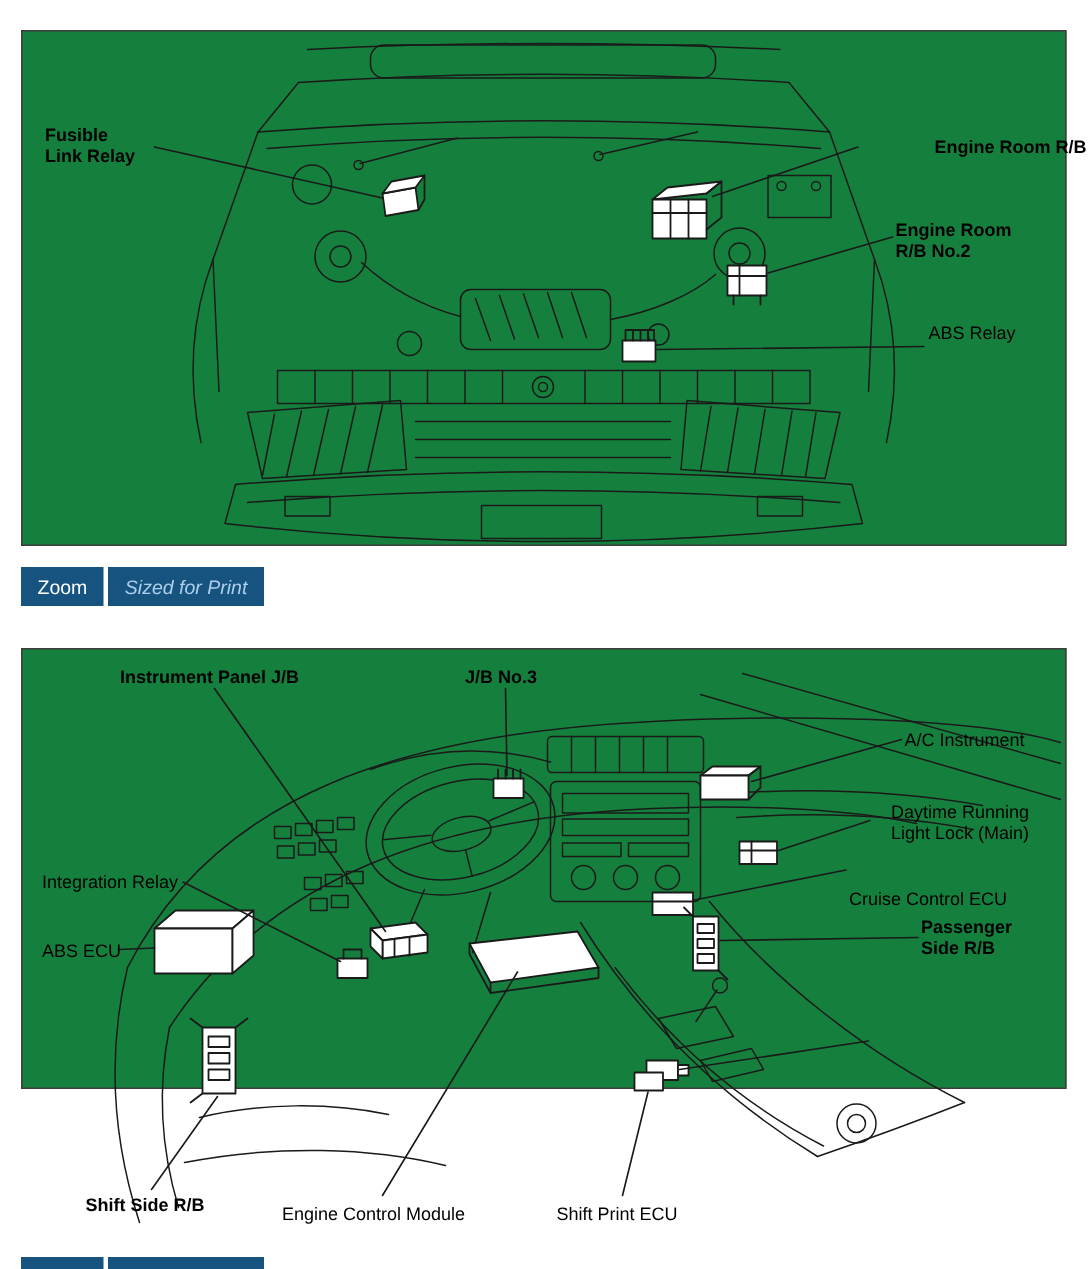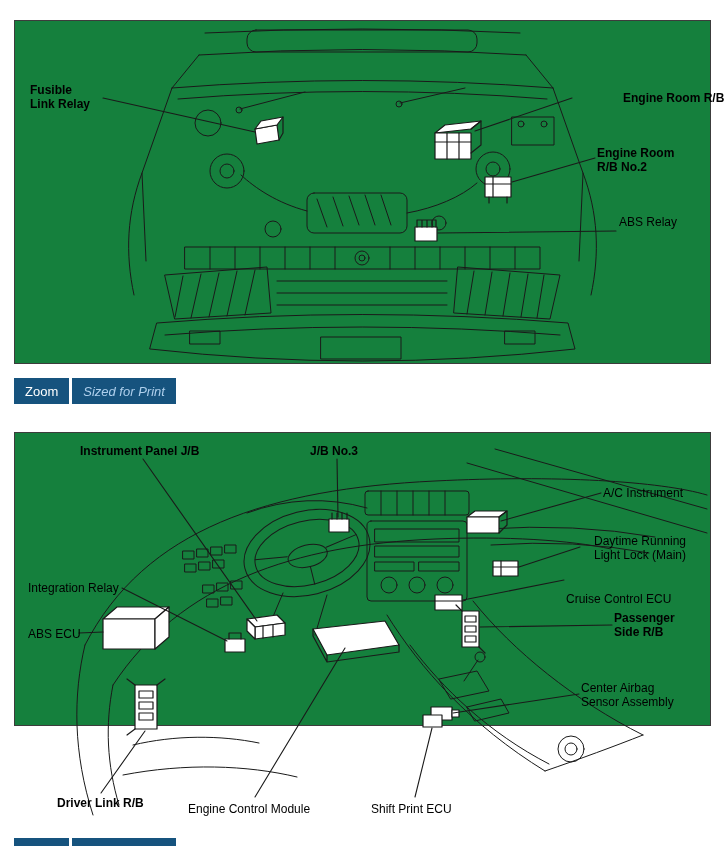--- a/index.html
+++ b/index.html
@@ -309,32 +309,28 @@
     <span>Daytime Running</span>
     <span>Light Lock (Main)</span>
   </div>
   <div class="lbl" style="left:551px; top:139px;margin-top:20px;">
     <span>Cruise Control ECU</span>
   </div>
   <div class="lbl bold" style="left:599px; top:178px;">
     <span>Passenger</span>
     <span>Side R/B</span>
   </div>
-  <div class="lbl" style="left:566px; top:248px;">
-    <span>Center Airbag</span>
-    <span>Sensor Assembly</span>
-  </div>
   <div class="lbl" style="left:13px; top:148px;">
     <span>Integration Relay</span>
   </div>
   <div class="lbl" style="left:13px; top:194px;">
     <span>ABS ECU</span>
   </div>
   <div class="lbl bold" style="left:42px; top:363px;">
-    <span>Driver Link R/B</span>
+    <span>Shift Side R/B</span>
   </div>
   <div class="lbl" style="left:173px; top:369px;">
     <span>Engine Control Module</span>
   </div>
   <div class="lbl" style="left:356px; top:369px;">
     <span>Shift Print ECU</span>
   </div>
 </div>
 
 <div class="toolbar" id="toolbar-bottom">

